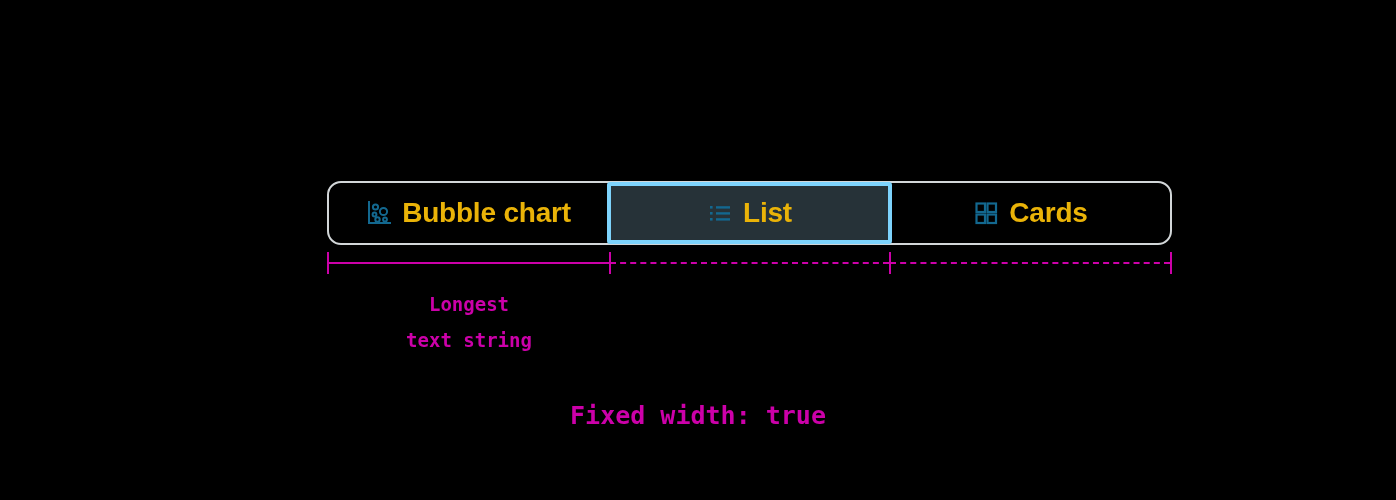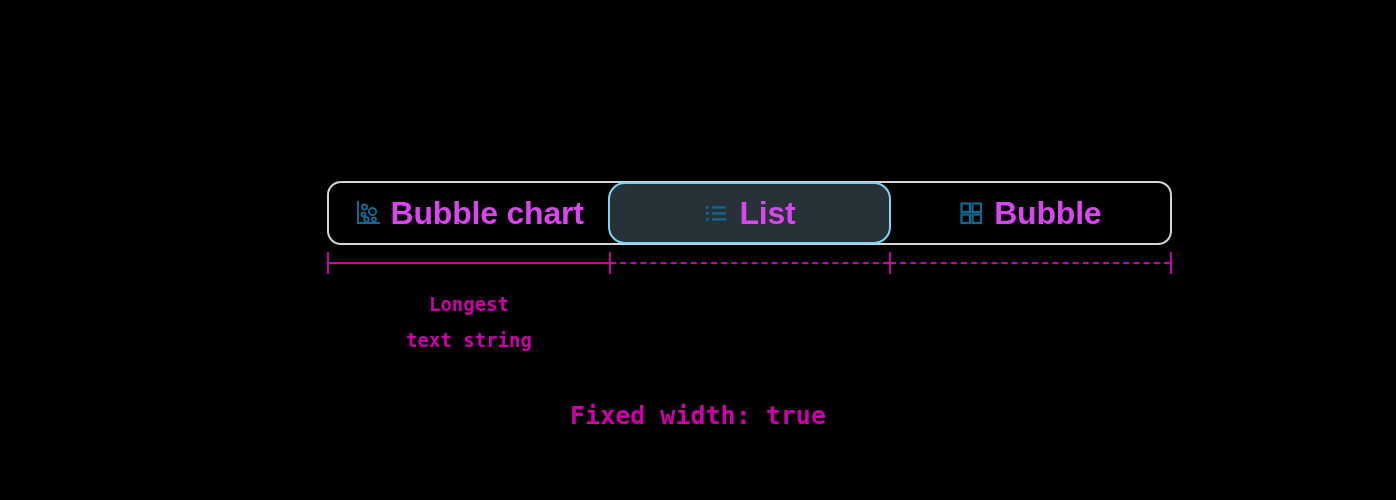--- a/index.html
+++ b/index.html
@@ -41,27 +41,27 @@
     border-radius: 12px;
     background: transparent;
     border: 2px solid transparent;
     margin: -1px;
     cursor: pointer;
     user-select: none;
   }
 
   .tab.selected {
     background: #263238;
-    border: 2px solid #7dd3fc;
-    border-radius: 17px;
+    border: 4px solid #7dd3fc;
+    border-radius: 3px;
   }
 
   .tab-label {
-    color: #d946ef;
-    font-size: 32px;
+    color: #eab308;
+    font-size: 28px;
     font-weight: bold;
     letter-spacing: -0.2px;
     line-height: 1;
     white-space: nowrap;
   }
 
   .tab-icon {
     display: inline-flex;
     align-items: center;
     justify-content: center;
@@ -163,21 +163,21 @@
 
   <div class="tab">
     <span class="tab-icon">
       <svg width="26" height="26" viewBox="0 0 26 26" fill="none">
         <rect x="3.5" y="3.5" width="8.5" height="8.5" stroke="#13688f" stroke-width="2.2" fill="none"></rect>
         <rect x="14.5" y="3.5" width="8.5" height="8.5" stroke="#13688f" stroke-width="2.2" fill="none"></rect>
         <rect x="3.5" y="14.5" width="8.5" height="8.5" stroke="#13688f" stroke-width="2.2" fill="none"></rect>
         <rect x="14.5" y="14.5" width="8.5" height="8.5" stroke="#13688f" stroke-width="2.2" fill="none"></rect>
       </svg>
     </span>
-    <span class="tab-label">Bubble</span>
+    <span class="tab-label">Cards</span>
   </div>
 
 </div>
 
 <div id="measure-row">
   <div class="measure-seg solid" style="left:1px; width:281px;"></div>
   <div class="measure-seg dashed" style="left:283px; width:279px;"></div>
   <div class="measure-seg dashed" style="left:563px; width:280px;"></div>
 
   <div class="tick" style="left:0px;"></div>

